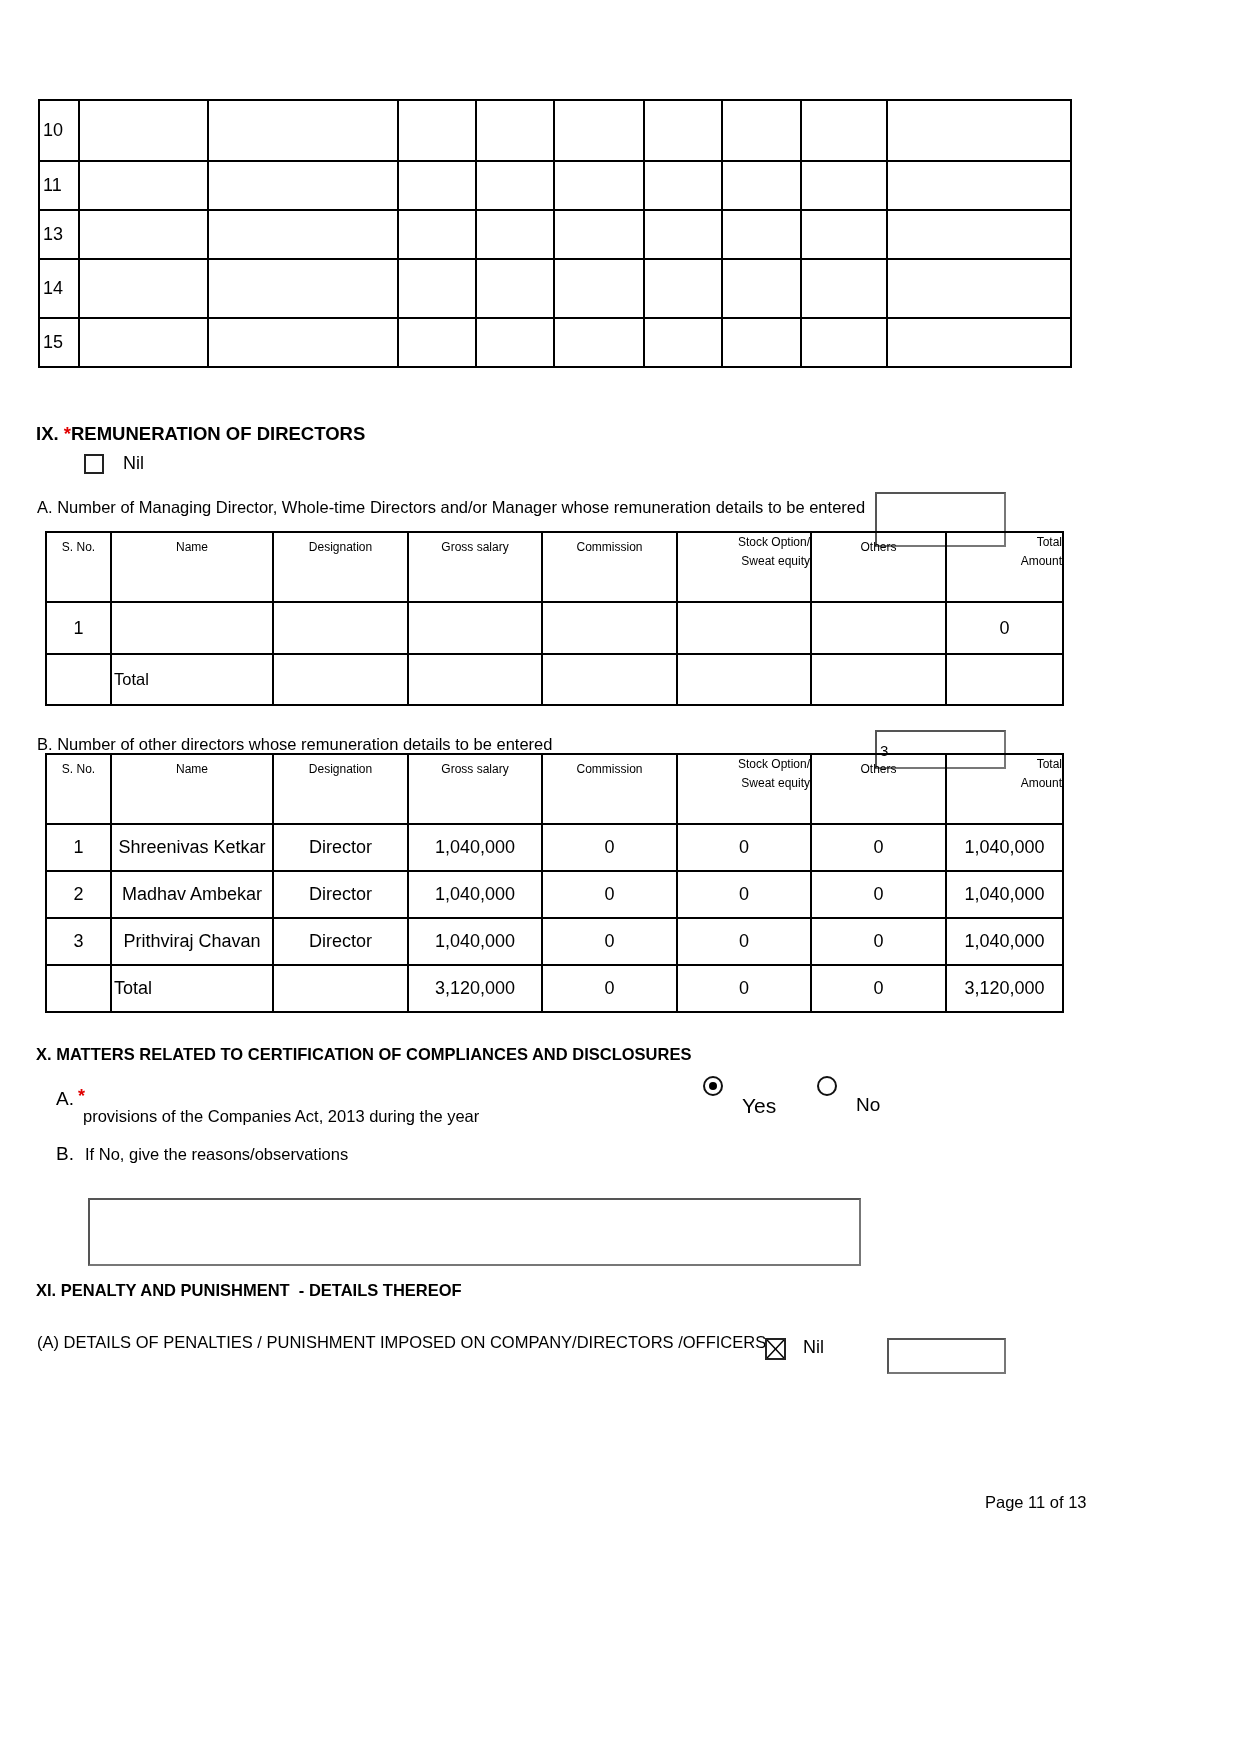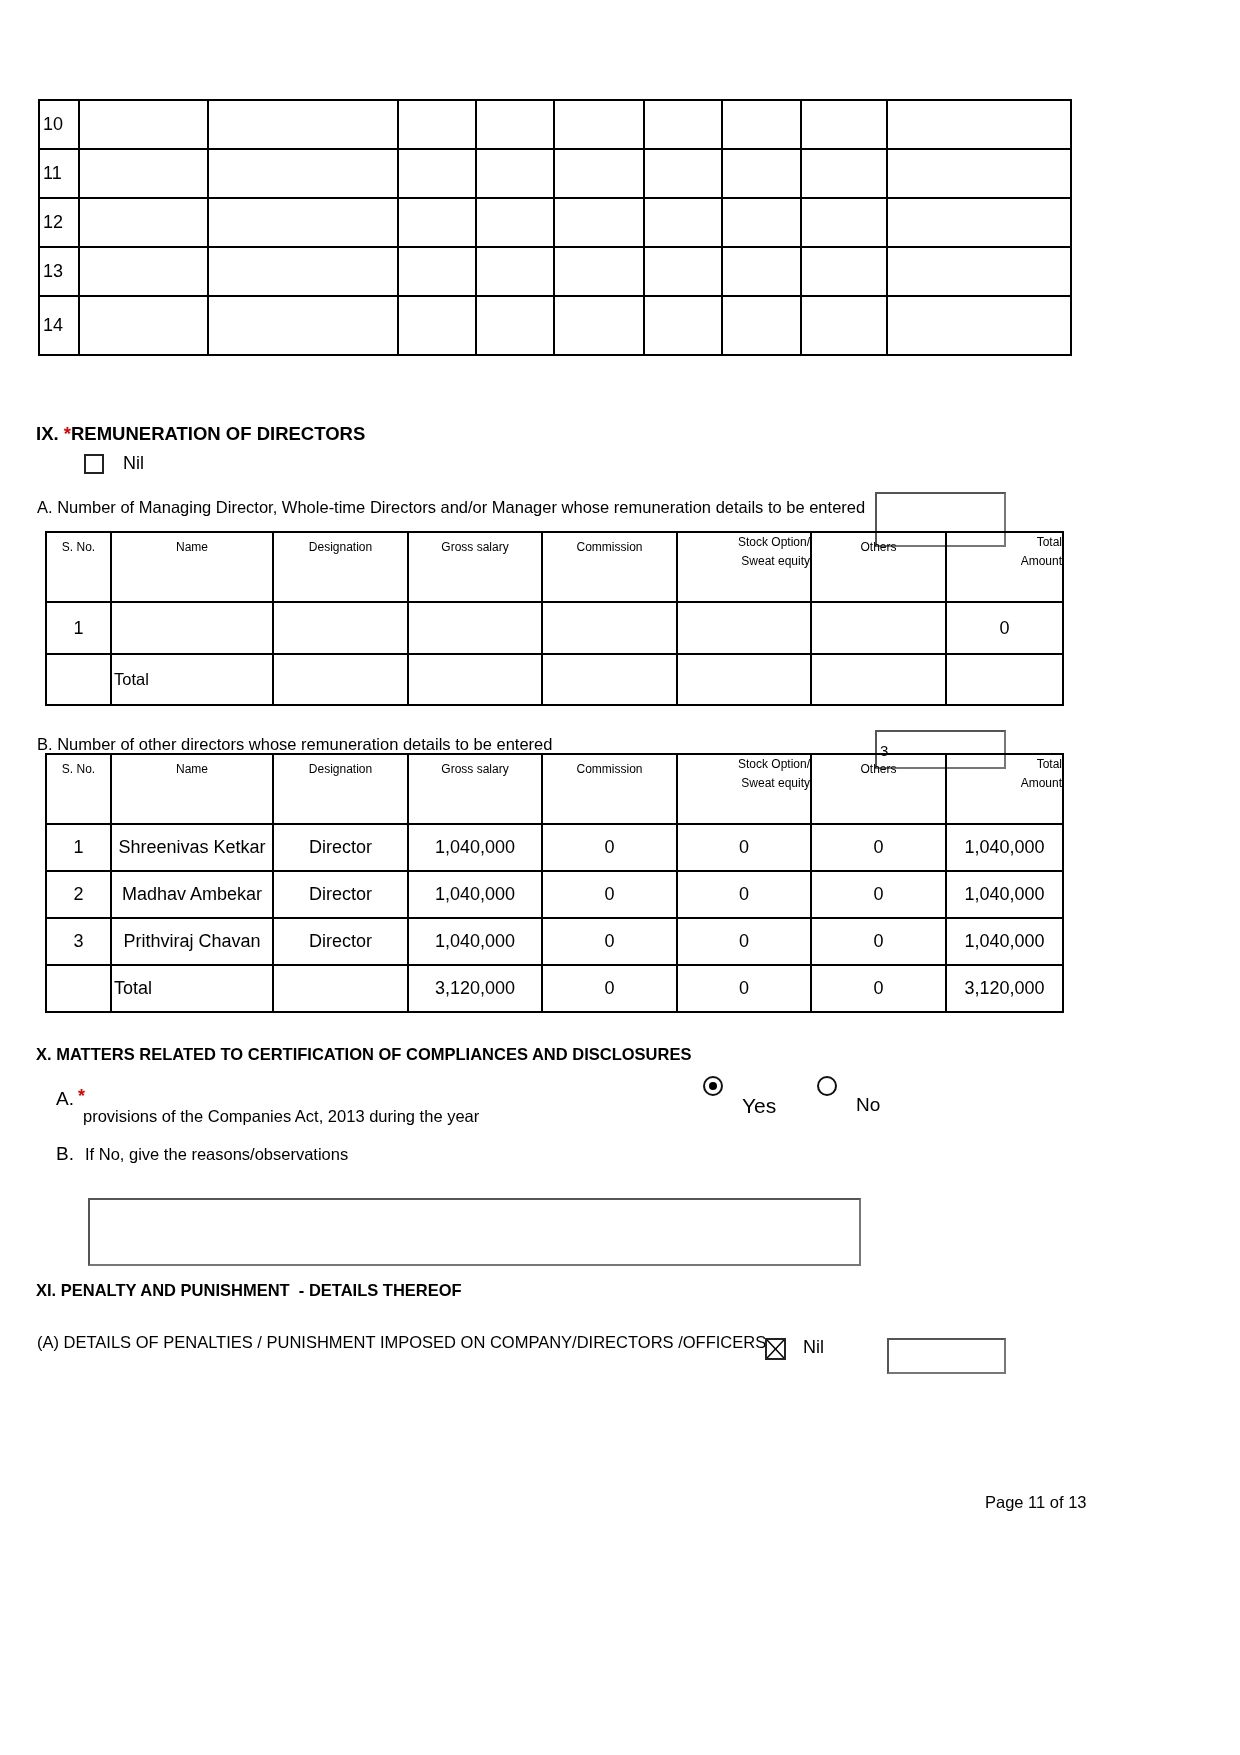--- a/index.html
+++ b/index.html
@@ -32,21 +32,21 @@
       <col style="width:190px">
       <col style="width:78px">
       <col style="width:78px">
       <col style="width:90px">
       <col style="width:78px">
       <col style="width:79px">
       <col style="width:86px">
       <col style="width:184px">
   </colgroup>
   <tbody id="top-body">
-      <tr style="height: 49px;">
+      <tr style="height: 61px;">
         <td class="sno">10</td>
         <td></td>
         <td></td>
         <td></td>
         <td></td>
         <td></td>
         <td></td>
         <td></td>
         <td></td>
         <td></td>
@@ -57,45 +57,45 @@
         <td></td>
         <td></td>
         <td></td>
         <td></td>
         <td></td>
         <td></td>
         <td></td>
         <td></td>
       </tr>
       <tr style="height: 49px;">
-        <td class="sno">12</td>
-        <td></td>
-        <td></td>
-        <td></td>
-        <td></td>
-        <td></td>
-        <td></td>
-        <td></td>
-        <td></td>
-        <td></td>
-      </tr>
-      <tr style="height: 49px;">
         <td class="sno">13</td>
         <td></td>
         <td></td>
         <td></td>
         <td></td>
         <td></td>
         <td></td>
         <td></td>
         <td></td>
         <td></td>
       </tr>
       <tr style="height: 59px;">
         <td class="sno">14</td>
+        <td></td>
+        <td></td>
+        <td></td>
+        <td></td>
+        <td></td>
+        <td></td>
+        <td></td>
+        <td></td>
+        <td></td>
+      </tr>
+      <tr style="height: 49px;">
+        <td class="sno">15</td>
         <td></td>
         <td></td>
         <td></td>
         <td></td>
         <td></td>
         <td></td>
         <td></td>
         <td></td>
         <td></td>
       </tr>

